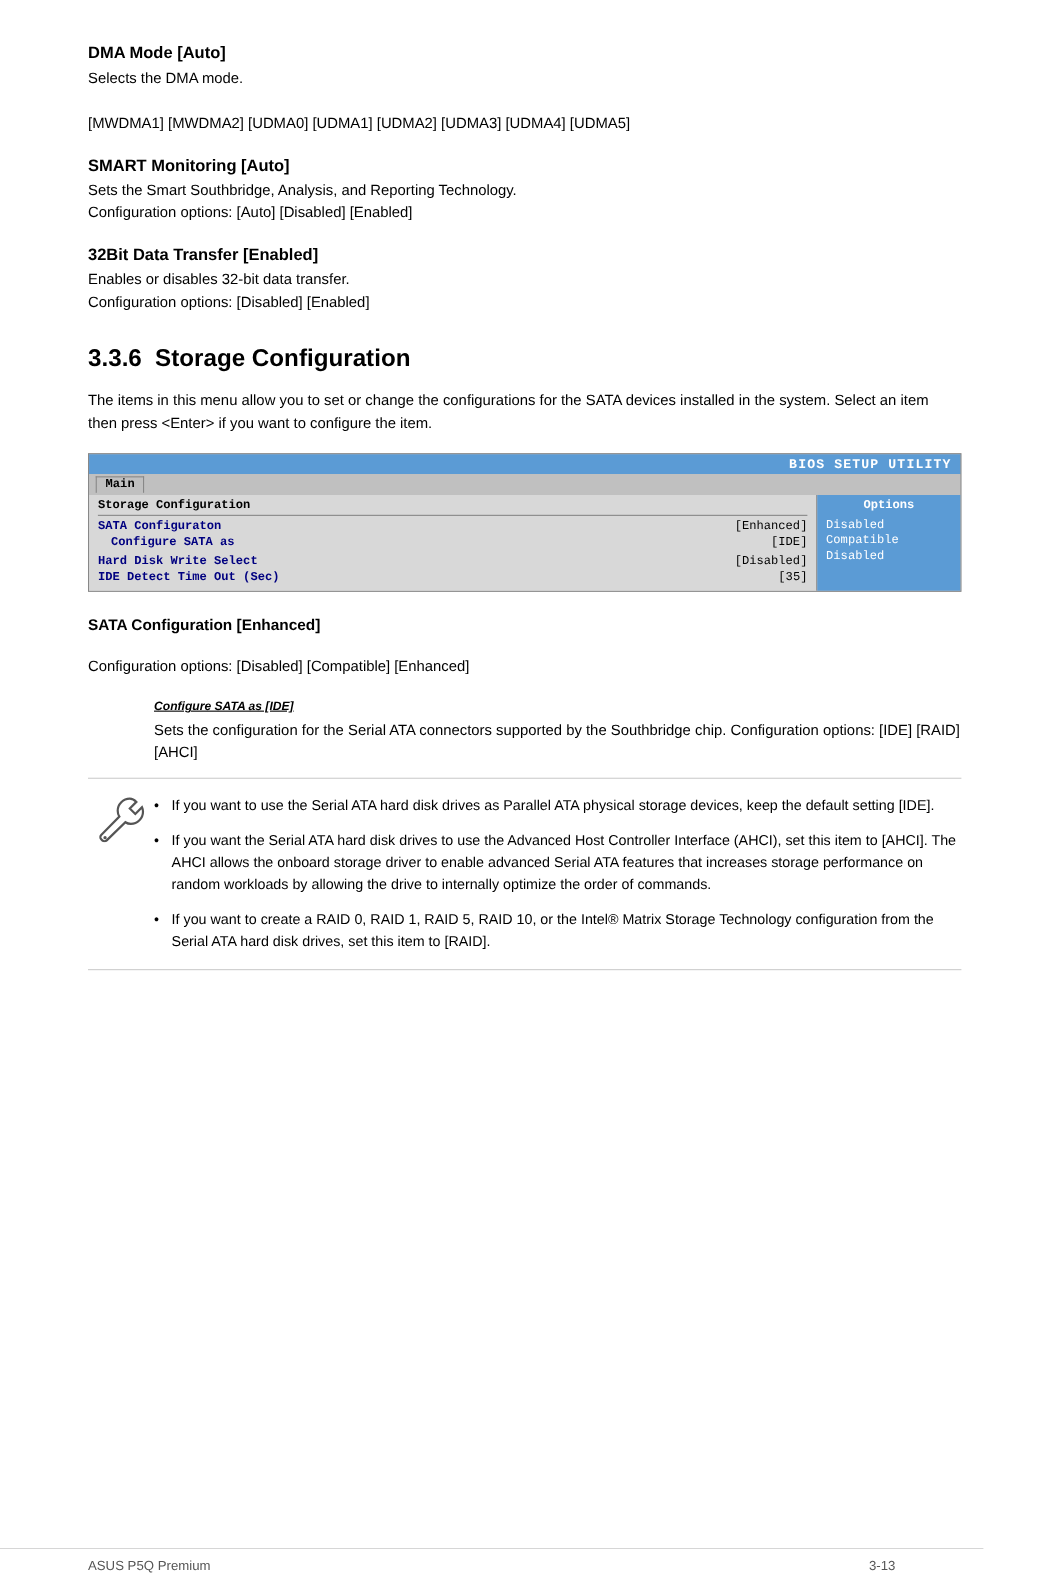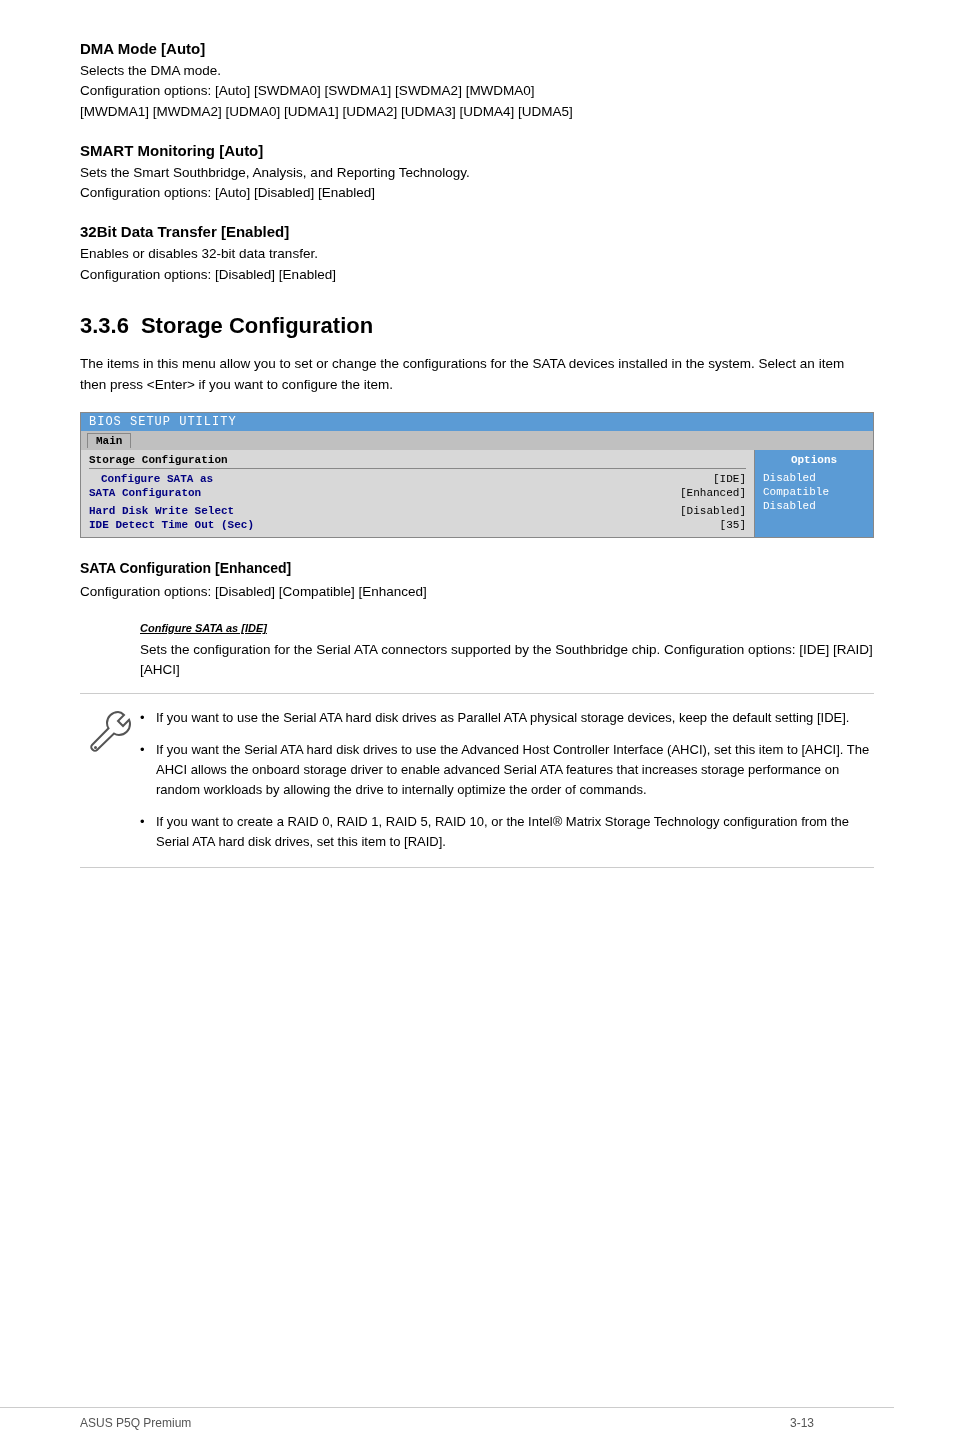--- a/index.html
+++ b/index.html
@@ -54,23 +54,23 @@
       border: 1px solid #888;
       margin-bottom: 22px;
       font-family: 'Courier New', Courier, monospace;
       font-size: 12px;
       background: #c0c0c0;
     }
 
     .bios-title-bar {
       background: #5b9bd5;
       color: #fff;
-      text-align: left;
+      text-align: right;
       padding: 2px 8px;
-      font-weight: normal;
+      font-weight: bold;
       font-size: 12px;
       letter-spacing: 1px;
     }
 
     .bios-menu-bar {
       background: #c0c0c0;
       padding: 2px 6px;
     }
 
     .bios-menu-tab {
@@ -90,21 +90,21 @@
     }
 
     .bios-left {
       flex: 1;
       padding: 4px 8px;
       background: #d8d8d8;
       border-right: 1px solid #888;
     }
 
     .bios-right {
-      width: 118px;
+      width: 130px;
       padding: 4px 8px;
       background: #5b9bd5;
       color: #fff;
     }
 
     .bios-section-label {
       font-weight: bold;
       font-size: 11px;
       margin-bottom: 4px;
       border-bottom: 1px solid #888;
@@ -136,21 +136,21 @@
 
     .bios-option-item {
       font-size: 11px;
       margin-bottom: 2px;
     }
 
     
     .subsection-heading {
       font-size: 14px;
       font-weight: bold;
-      margin-bottom: 6px;
+      margin-bottom: 20px;
     }
 
     .configure-italic {
       font-style: italic;
       font-size: 11px;
       font-weight: bold;
       text-decoration: underline;
       margin-bottom: 6px;
       margin-left: 60px;
     }
@@ -216,21 +216,21 @@
       background: #fff;
     }
   </style>
 </head>
 <body>
 
 <div>
   <div class="section-heading">DMA Mode [Auto]</div>
   <div class="section-body">
     <span>Selects the DMA mode.</span><br>
-    <span>Configuration options: [Auto] [SWDMA0] [SWDMA1] [SWDMA2] [MWDMA0]</span><br>
+    <br>
     <span>[MWDMA1] [MWDMA2] [UDMA0] [UDMA1] [UDMA2] [UDMA3] [UDMA4] [UDMA5]</span>
   </div>
 </div>
 
 <div>
   <div class="section-heading">SMART Monitoring [Auto]</div>
   <div class="section-body">
     <span>Sets the Smart Southbridge, Analysis, and Reporting Technology.</span><br>
     <span>Configuration options: [Auto] [Disabled] [Enabled]</span>
   </div>
@@ -252,27 +252,27 @@
 <div class="major-section-intro">The items in this menu allow you to set or change the configurations for the SATA devices installed in the system. Select an item then press &lt;Enter&gt; if you want to configure the item.</div>
 
 <div class="bios-box">
   <div class="bios-title-bar">BIOS SETUP UTILITY</div>
   <div class="bios-menu-bar">
     <span class="bios-menu-tab">Main</span>
   </div>
   <div class="bios-content">
     <div class="bios-left">
       <div class="bios-section-label">Storage Configuration</div>
+      <div class="bios-row">
+        <span class="bios-item-label">SATA Configuraton</span>
+        <span class="bios-item-value">[Enhanced]</span>
+      </div>
       <div class="bios-row" style="margin-left:12px;">
         <span class="bios-item-label">Configure SATA as</span>
         <span class="bios-item-value">[IDE]</span>
-      </div>
-      <div class="bios-row">
-        <span class="bios-item-label">SATA Configuraton</span>
-        <span class="bios-item-value">[Enhanced]</span>
       </div>
       <div style="margin-top:6px;">
         <div class="bios-row">
           <span class="bios-item-label">Hard Disk Write Select</span>
           <span class="bios-item-value">[Disabled]</span>
         </div>
         <div class="bios-row">
           <span class="bios-item-label">IDE Detect Time Out (Sec)</span>
           <span class="bios-item-value">[35]</span>
         </div>

